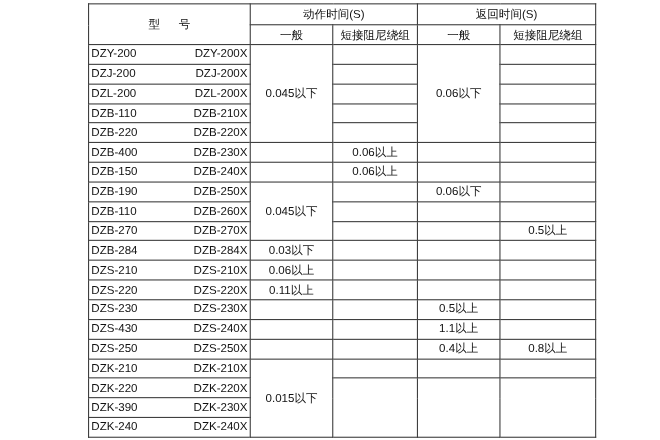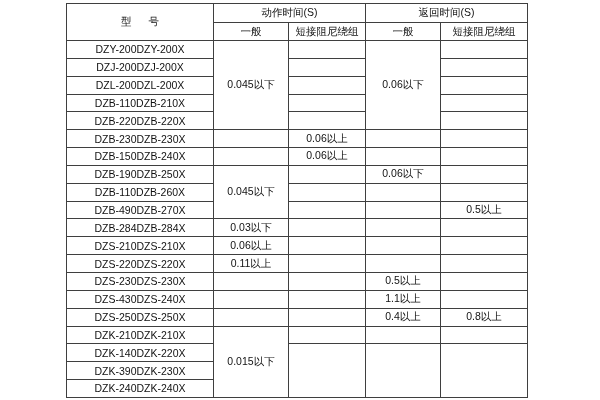--- a/index.html
+++ b/index.html
@@ -7,21 +7,21 @@
   body { font-family: "Liberation Sans", "DejaVu Sans", sans-serif; color: #111111; }
 
   .canvas {
     position: relative;
     width: 600px; height: 400px;
     background: #ffffff;
   }
 
   table.spec {
     position: absolute;
-    left: 66px; top: 3px;
+    left: 80px; top: 3px;
     width: 461px; height: 394px;
     border-collapse: collapse;
     table-layout: fixed;
   }
   table.spec th, table.spec td {
     border: 1px solid #3f3f3f;
     font-size: 10.5px;
     text-align: center;
     vertical-align: middle;
     padding: 0 2px;
@@ -31,21 +31,21 @@
   }
   thead tr.h1 { height: 19px; }
   thead tr.h2 { height: 18px; }
   tbody tr { height: 17.85px; }
 
   th.model-head { letter-spacing: 7px; text-indent: 7px; }
 
   td.model-cell { padding: 0; }
   td.model-cell .pair {
     display: flex;
-    justify-content: center;
+    justify-content: space-between;
     align-items: center;
   }
   td.model-cell .pair span { display: inline-block; }
 </style>
 </head>
 <body>
 
 <div class="canvas">
   <table class="spec">
     <colgroup>
@@ -117,21 +117,21 @@
               <span>DZB-220</span>
               <span>DZB-220X</span>
             </div>
           </td>
           <td rowspan="1"></td>
           <td rowspan="1"></td>
         </tr>
         <tr>
           <td class="model-cell">
             <div class="pair">
-              <span>DZB-230</span>
+              <span>DZB-400</span>
               <span>DZB-230X</span>
             </div>
           </td>
           <td rowspan="1"></td>
           <td rowspan="1">0.06以上</td>
           <td rowspan="1"></td>
           <td rowspan="1"></td>
         </tr>
         <tr>
           <td class="model-cell">
@@ -164,21 +164,21 @@
               <span>DZB-260X</span>
             </div>
           </td>
           <td rowspan="1"></td>
           <td rowspan="1"></td>
           <td rowspan="1"></td>
         </tr>
         <tr>
           <td class="model-cell">
             <div class="pair">
-              <span>DZB-490</span>
+              <span>DZB-270</span>
               <span>DZB-270X</span>
             </div>
           </td>
           <td rowspan="1"></td>
           <td rowspan="1"></td>
           <td rowspan="1">0.5以上</td>
         </tr>
         <tr>
           <td class="model-cell">
             <div class="pair">
@@ -259,21 +259,21 @@
             </div>
           </td>
           <td rowspan="4">0.015以下</td>
           <td rowspan="1"></td>
           <td rowspan="1"></td>
           <td rowspan="1"></td>
         </tr>
         <tr>
           <td class="model-cell">
             <div class="pair">
-              <span>DZK-140</span>
+              <span>DZK-220</span>
               <span>DZK-220X</span>
             </div>
           </td>
           <td rowspan="3"></td>
           <td rowspan="3"></td>
           <td rowspan="3"></td>
         </tr>
         <tr>
           <td class="model-cell">
             <div class="pair">

